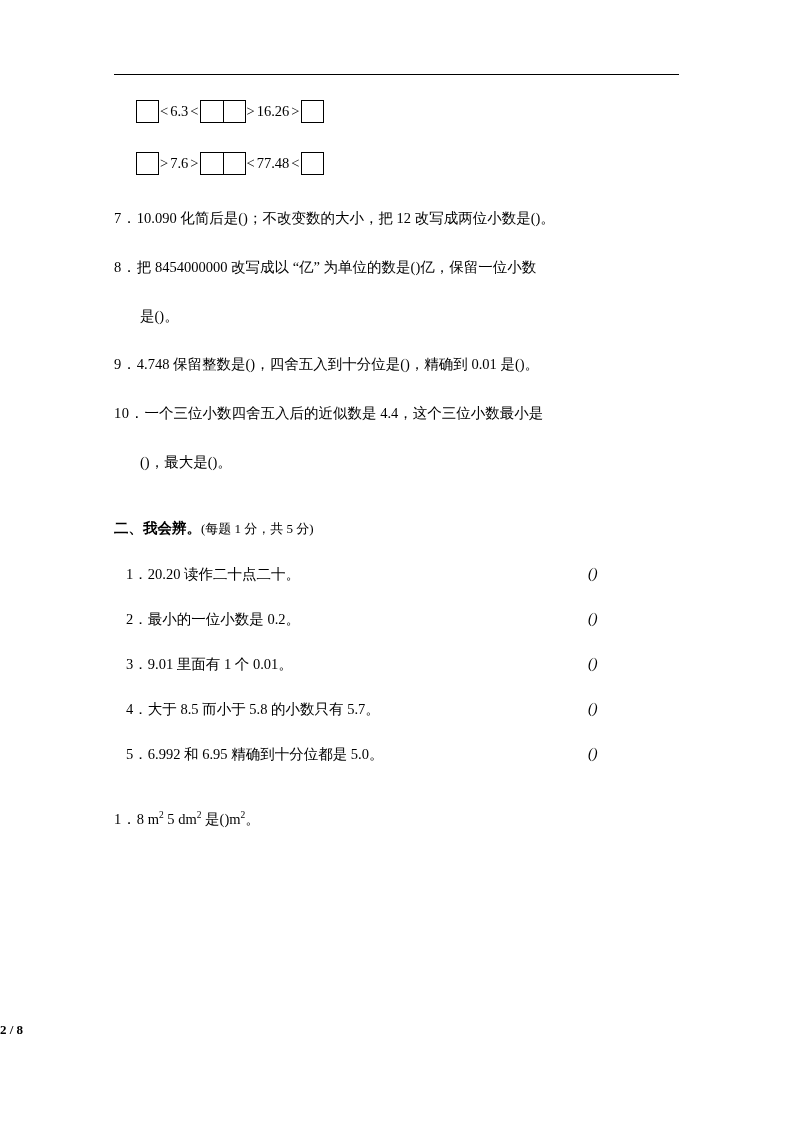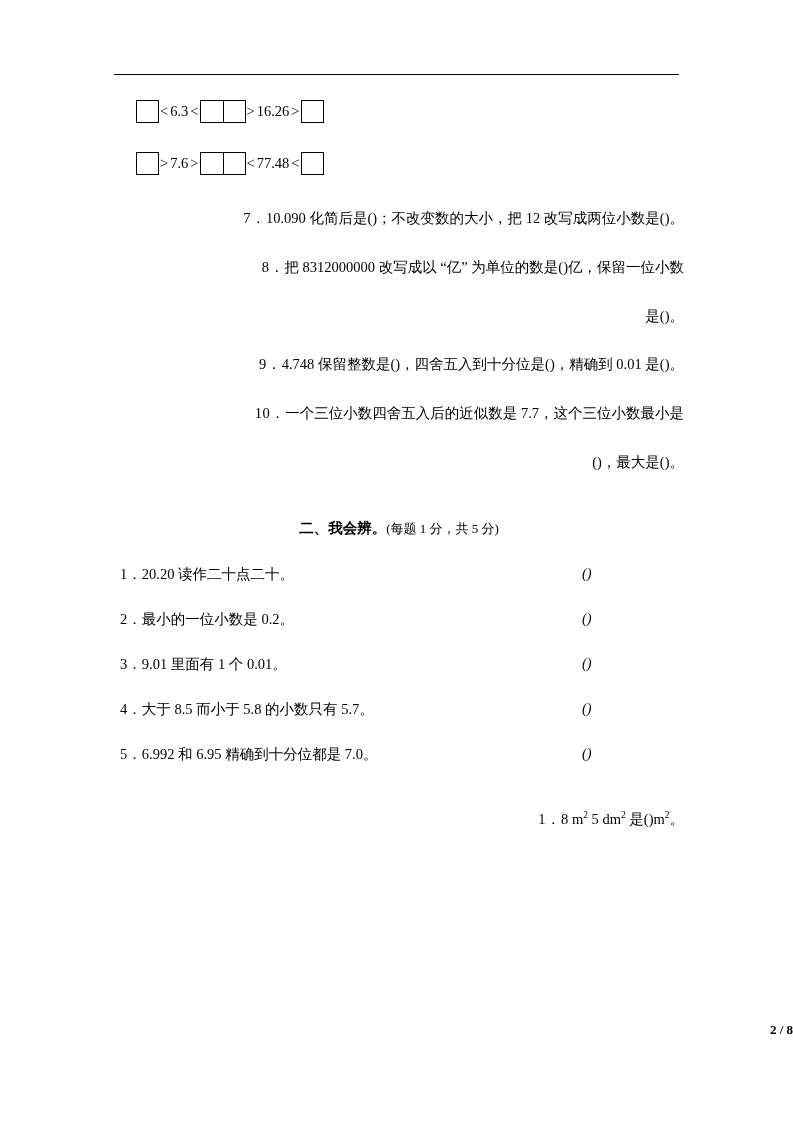--- a/index.html
+++ b/index.html
@@ -73,58 +73,56 @@
     font-size: 14.5px;
     line-height: 23px;
   }
   .gapv { height: 14px; }
 
   .qline {
     font-size: 14.5px;
     line-height: 1.5;
     margin: 0 0 27px 0;
     white-space: nowrap;
-    text-align: right;
   }
   .qline .num { letter-spacing: 0.5px; }
   .indent { margin-left: 26px; }
 
   .section-head {
     font-size: 14.5px;
     font-weight: bold;
     margin: 0 0 27px 0;
-    text-align: center;
   }
   .section-head .sub {
     font-weight: normal;
     font-size: 13px;
   }
   .tf-row {
     position: relative;
     font-size: 14.5px;
-    margin: 0 0 27px 6px;
+    margin: 0 0 27px 12px;
     height: 18px;
   }
   .tf-row .paren {
     position: absolute;
     left: 462px;
     top: 0;
     font-style: italic;
     font-size: 14.5px;
   }
   sup {
     font-size: 9.5px;
     vertical-align: super;
   }
   .footer {
     position: absolute;
     left: 0;
     top: 1022px;
     width: 793px;
-    text-align: right;
+    text-align: left;
     font-size: 13px;
     font-weight: bold;
   }
 </style>
 </head>
 <body>
 
 <div class="page">
 
   <div class="rule"></div>
@@ -157,32 +155,32 @@
       <span class="bx"></span>
     </div>
 
     <div style="height:26px"></div>
 
     <div class="qline">
       <span class="num">7．</span><span>10.090 化简后是()；不改变数的大小，把 12 改写成两位小数是()。</span>
     </div>
 
     <div class="qline">
-      <span class="num">8．</span><span>把 8312000000 改写成以 “亿” 为单位的数是()亿，保留一位小数</span>
+      <span class="num">8．</span><span>把 8454000000 改写成以 “亿” 为单位的数是()亿，保留一位小数</span>
     </div>
     <div class="qline indent">
       <span>是()。</span>
     </div>
 
     <div class="qline">
       <span class="num">9．</span><span>4.748 保留整数是()，四舍五入到十分位是()，精确到 0.01 是()。</span>
     </div>
 
     <div class="qline">
-      <span class="num">10．</span><span>一个三位小数四舍五入后的近似数是 7.7，这个三位小数最小是</span>
+      <span class="num">10．</span><span>一个三位小数四舍五入后的近似数是 4.4，这个三位小数最小是</span>
     </div>
     <div class="qline indent">
       <span>()，最大是()。</span>
     </div>
 
     <div style="height:18px"></div>
 
     <div class="section-head">
       <span>二、我会辨。</span><span class="sub">(每题 1 分，共 5 分)</span>
     </div>
@@ -197,21 +195,21 @@
     </div>
     <div class="tf-row">
       <span class="num">3．</span><span>9.01 里面有 1 个 0.01。</span>
       <span class="paren">()</span>
     </div>
     <div class="tf-row">
       <span class="num">4．</span><span>大于 8.5 而小于 5.8 的小数只有 5.7。</span>
       <span class="paren">()</span>
     </div>
     <div class="tf-row">
-      <span class="num">5．</span><span>6.992 和 6.95 精确到十分位都是 7.0。</span>
+      <span class="num">5．</span><span>6.992 和 6.95 精确到十分位都是 5.0。</span>
       <span class="paren">()</span>
     </div>
 
     <div style="height:18px"></div>
 
 
     <div class="qline">
       <span class="num">1．</span><span>8 m</span><sup>2</sup><span> 5 dm</span><sup>2</sup><span> 是()m</span><sup>2</sup><span>。</span>
     </div>
 

